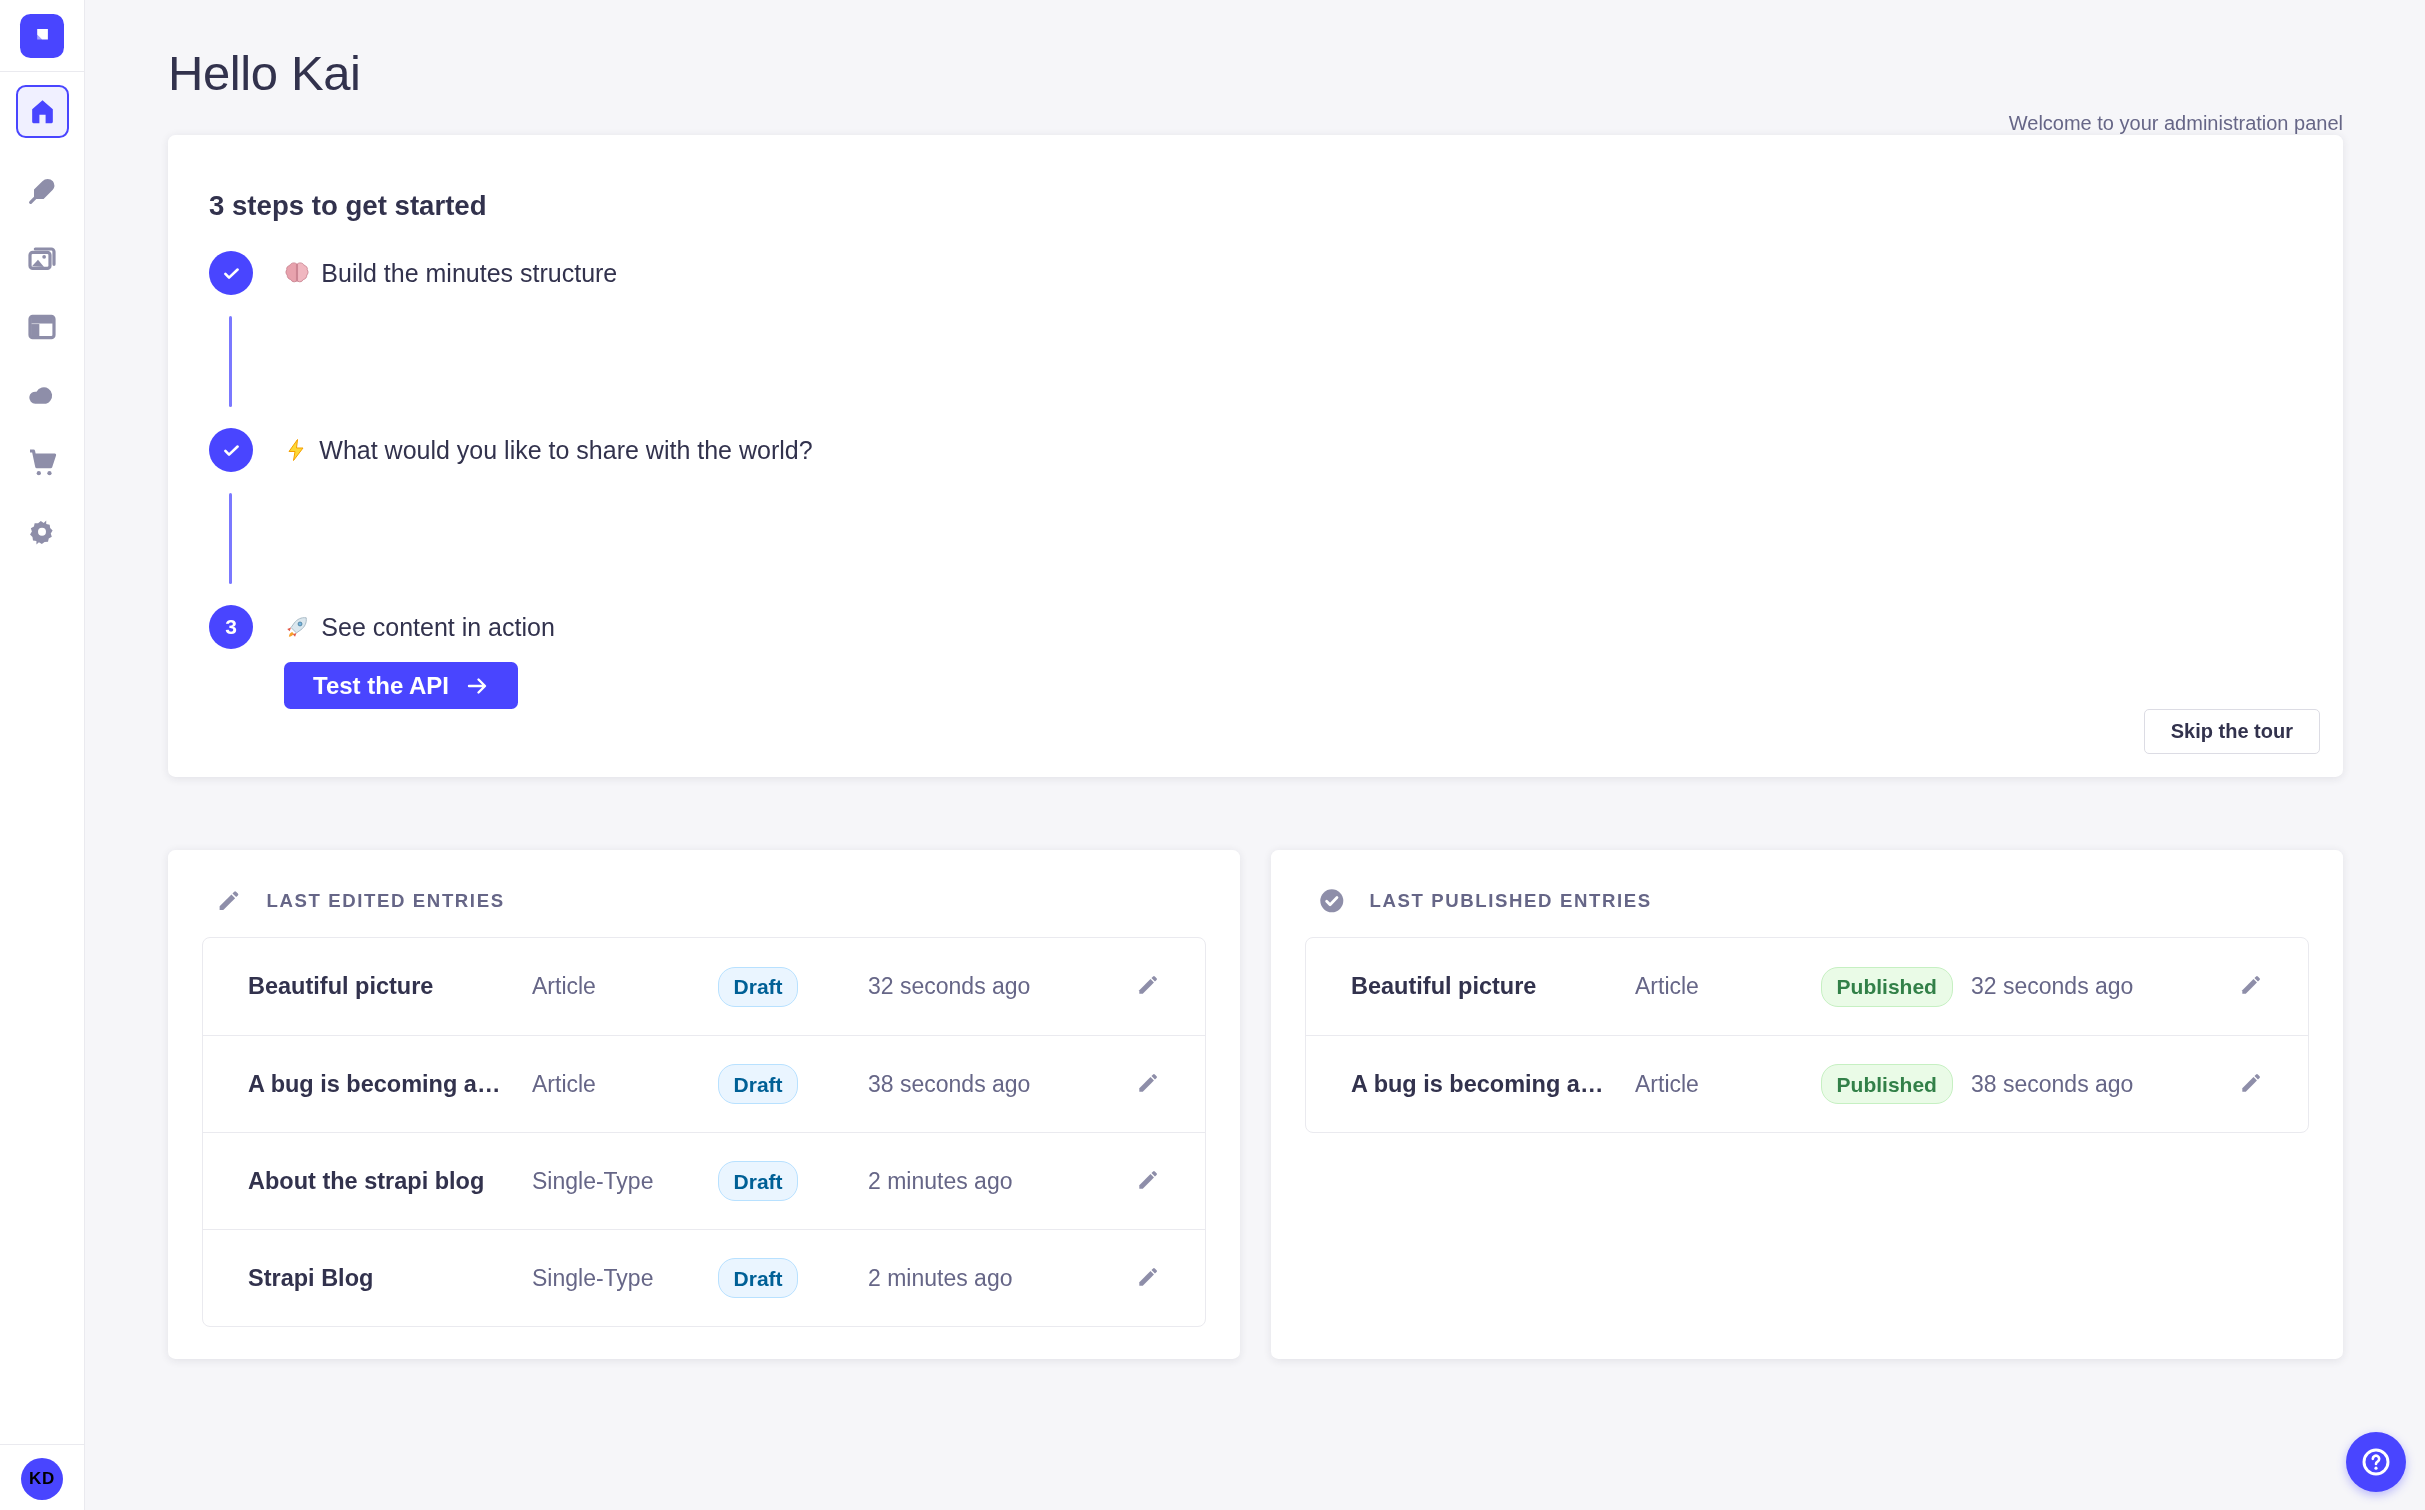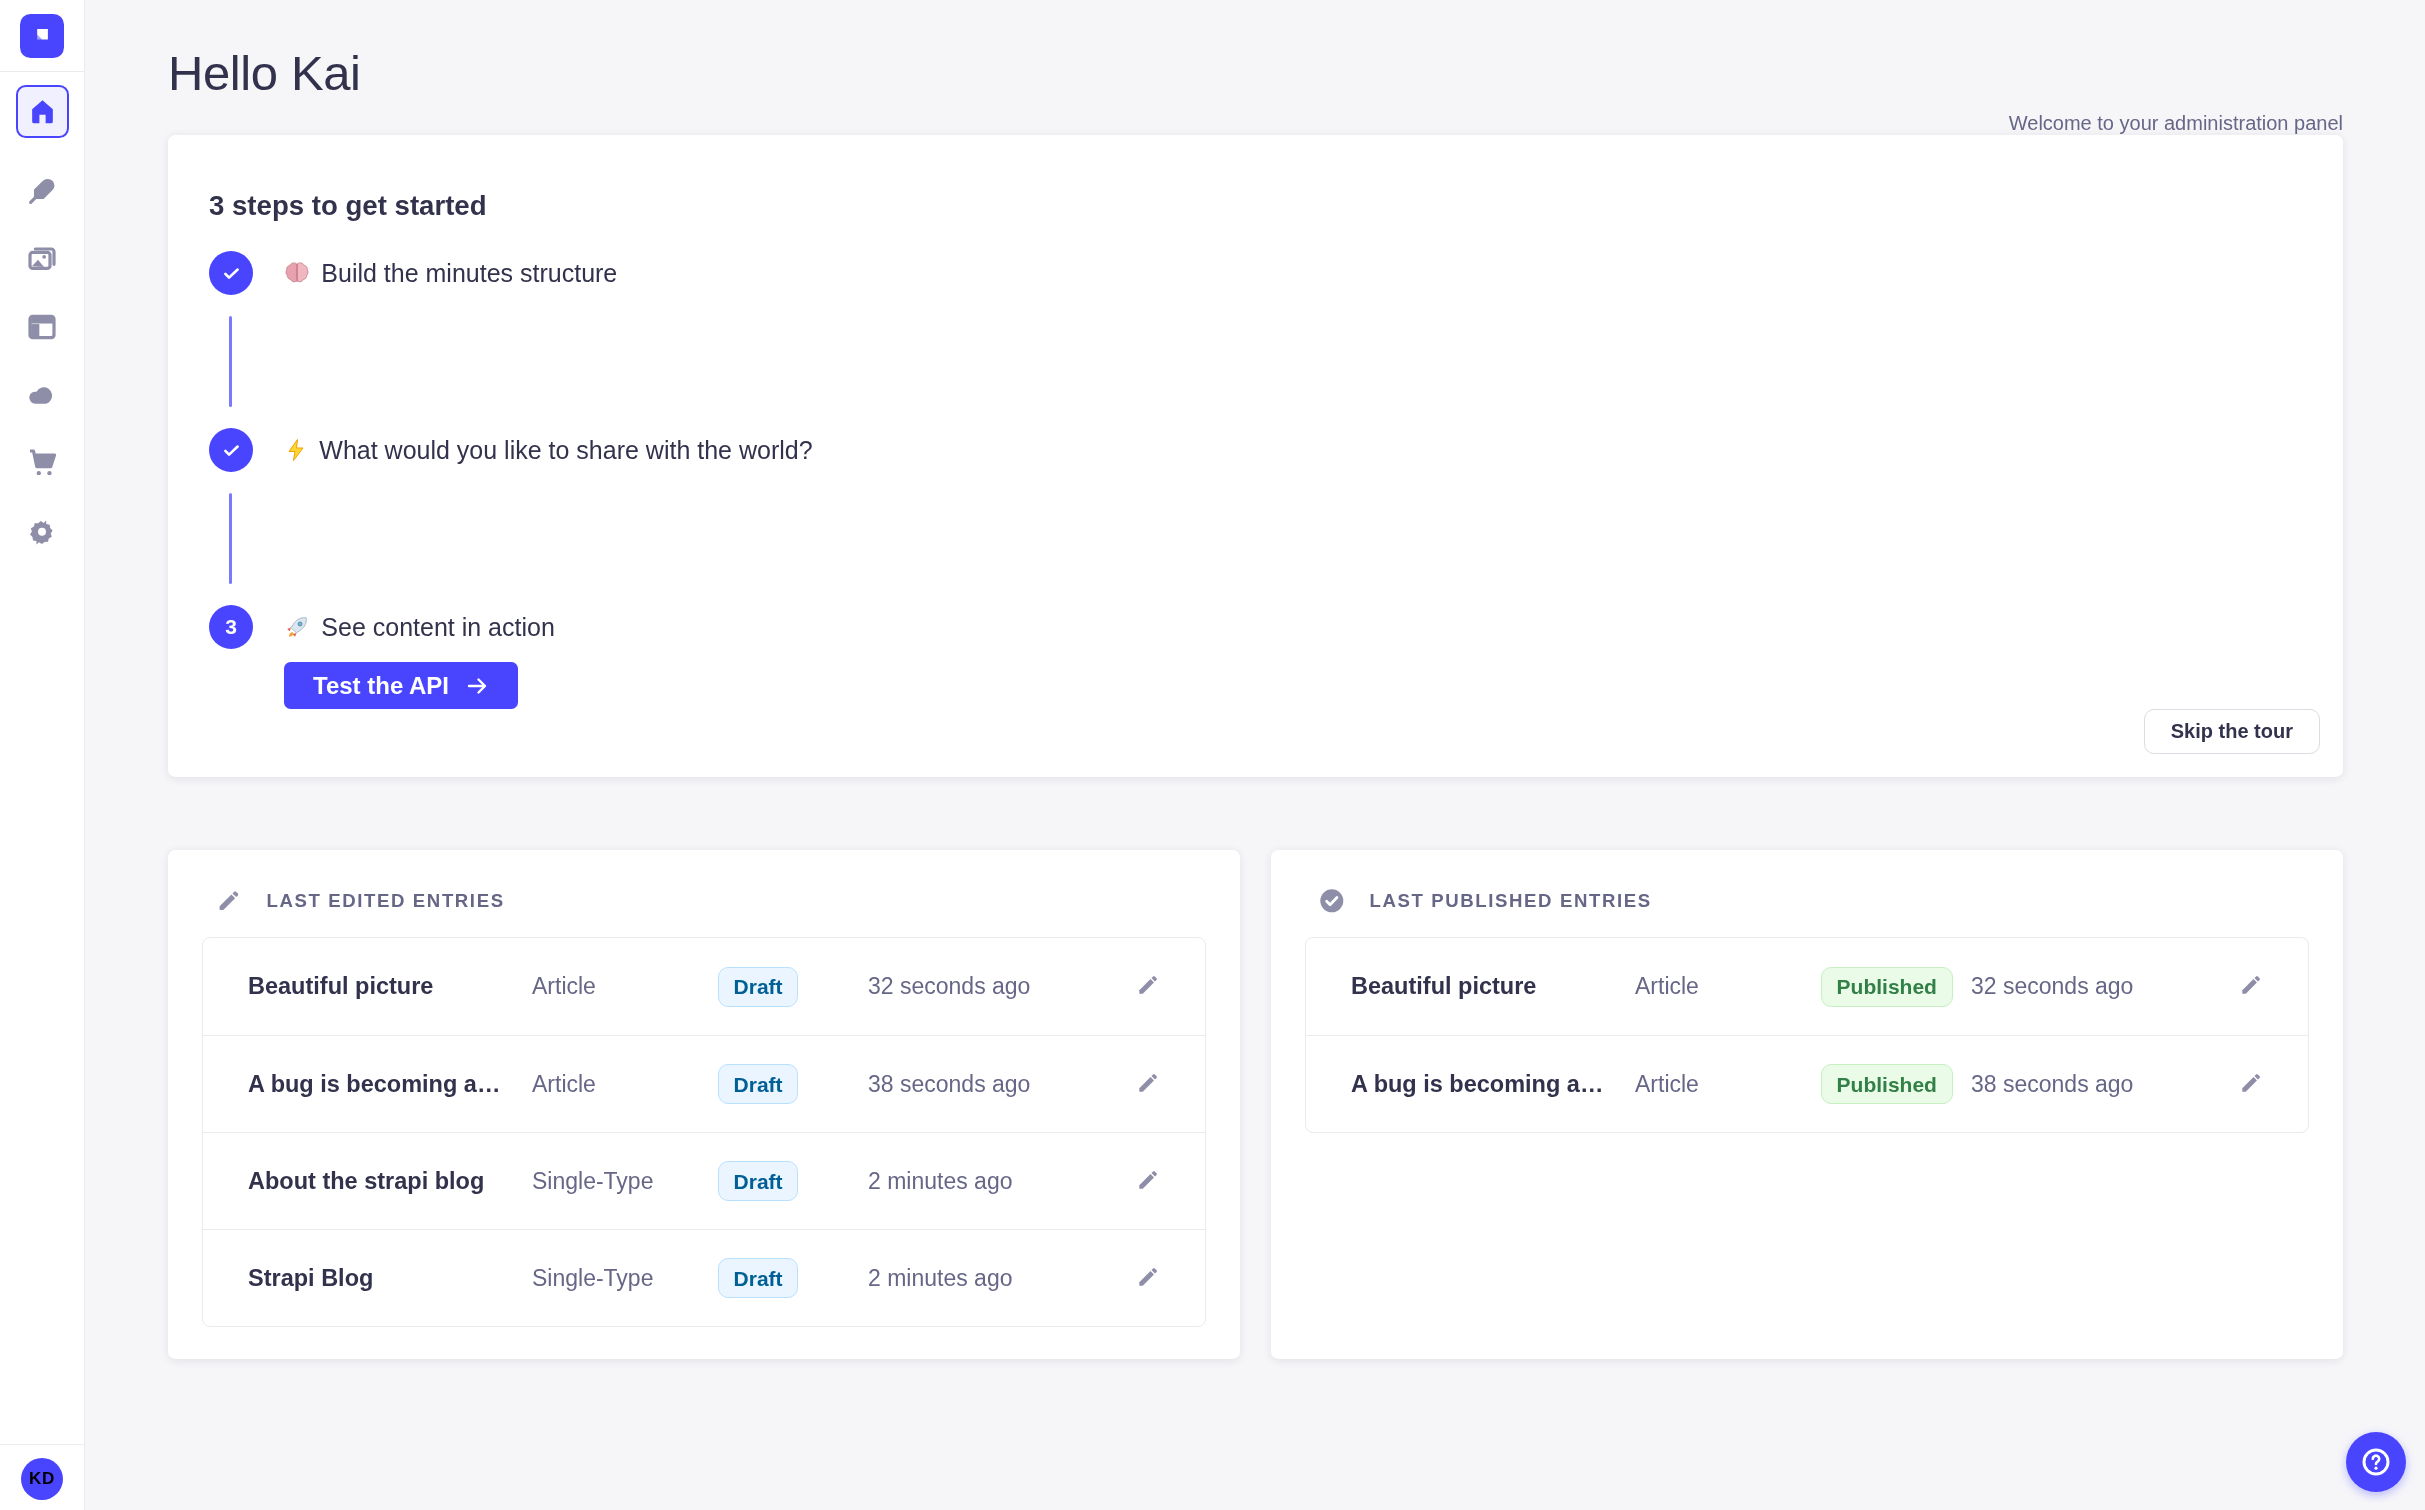--- a/index.html
+++ b/index.html
@@ -64,21 +64,21 @@
   .step-connector { width:3.2px; height:91px; background:#7b79ff; border-radius:1.6px; margin:21px 0 21px 20px; }
   .cta-button {
     margin:13px 0 0 75px;
     display:inline-flex; align-items:center; gap:16px;
     background:#4945ff; color:#ffffff; border:none; border-radius:6.5px;
     padding:0 29px; height:47px; font-size:24px; font-weight:bold;
     font-family:"Liberation Sans", sans-serif; cursor:pointer;
   }
   .skip-button {
     position:absolute; right:23px; bottom:23px;
-    background:#ffffff; border:1.6px solid #dcdce4; border-radius:10px;
+    background:#ffffff; border:1.6px solid #dcdce4; border-radius:5px;
     height:45px; padding:0 26px; font-size:20px; font-weight:bold; color:#32324d;
     font-family:"Liberation Sans", sans-serif; cursor:pointer;
   }
 
   
   .tables-grid { margin-top:73px; display:grid; grid-template-columns:1fr 1fr; gap:31px; padding-bottom:75px; }
   .table-card { padding:32px 34px 32px 34px; display:flex; flex-direction:column; }
   .table-header { display:flex; align-items:center; gap:24px; padding-left:13px; height:37px; }
   .table-header .label {
     font-size:18.6px; font-weight:bold; letter-spacing:1.6px; color:#666687; text-transform:uppercase;
@@ -86,21 +86,21 @@
   .inner-table { margin-top:18px; border:1.6px solid #eaeaef; border-radius:8px; background:#fff; overflow:hidden; }
   .t-row {
     display:grid; grid-template-columns:284px 186px 150px 259px 1fr;
     align-items:center; height:97px; padding-left:45px; padding-right:29px;
   }
   .t-row + .t-row { border-top:1.6px solid #eaeaef; }
   .t-title { font-size:23.5px; color:#32324d; font-weight:700; }
   .t-kind, .t-time { font-size:23px; color:#666687; }
   .badge {
     display:inline-block; font-size:21px; font-weight:bold;
-    padding:7.3px 14.6px; border-radius:10px; line-height:1.1;
+    padding:7.3px 14.6px; border-radius:17px; line-height:1.1;
   }
   .badge.draft { background:#eaf5ff; border:1.6px solid #b8e1ff; color:#006096; }
   .badge.published { background:#eafbe7; border:1.6px solid #c6f0c2; color:#328048; }
   .edit-btn { background:none; border:none; cursor:pointer; justify-self:start; margin-left:4.9px; padding:3.2px; }
 
   
   .help-fab {
     position:fixed; right:19.5px; bottom:18px; width:60px; height:60px; border-radius:50%;
     background:#4945ff; border:none; display:flex; align-items:center; justify-content:center;
     box-shadow:0 3.2px 9.7px rgba(73,69,255,0.35); cursor:pointer;

